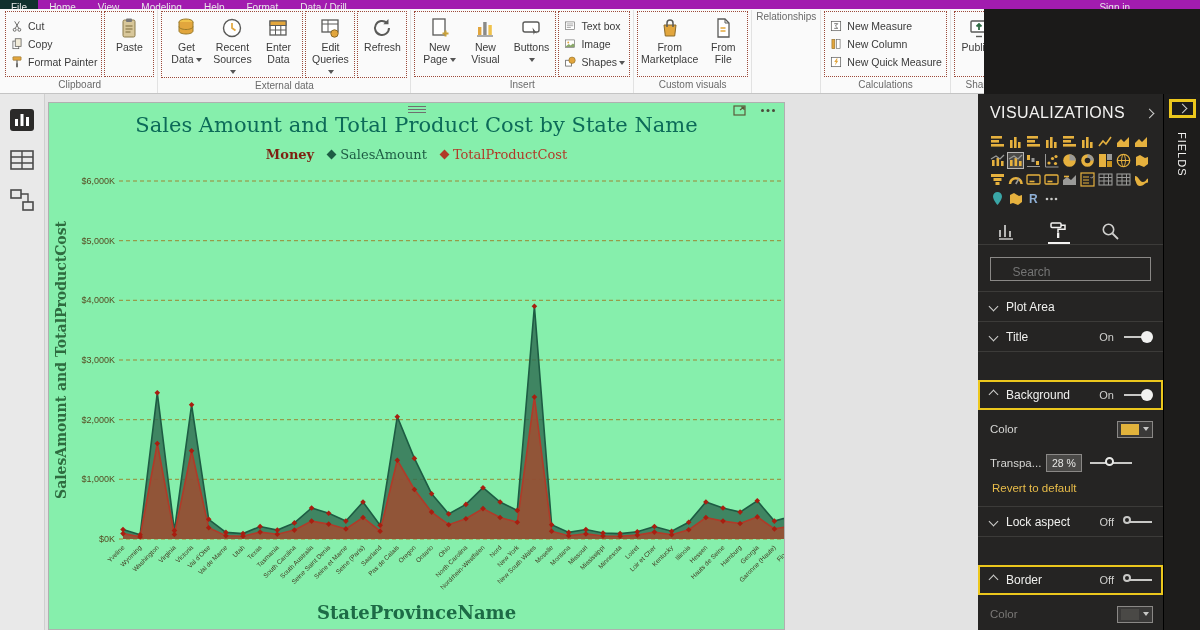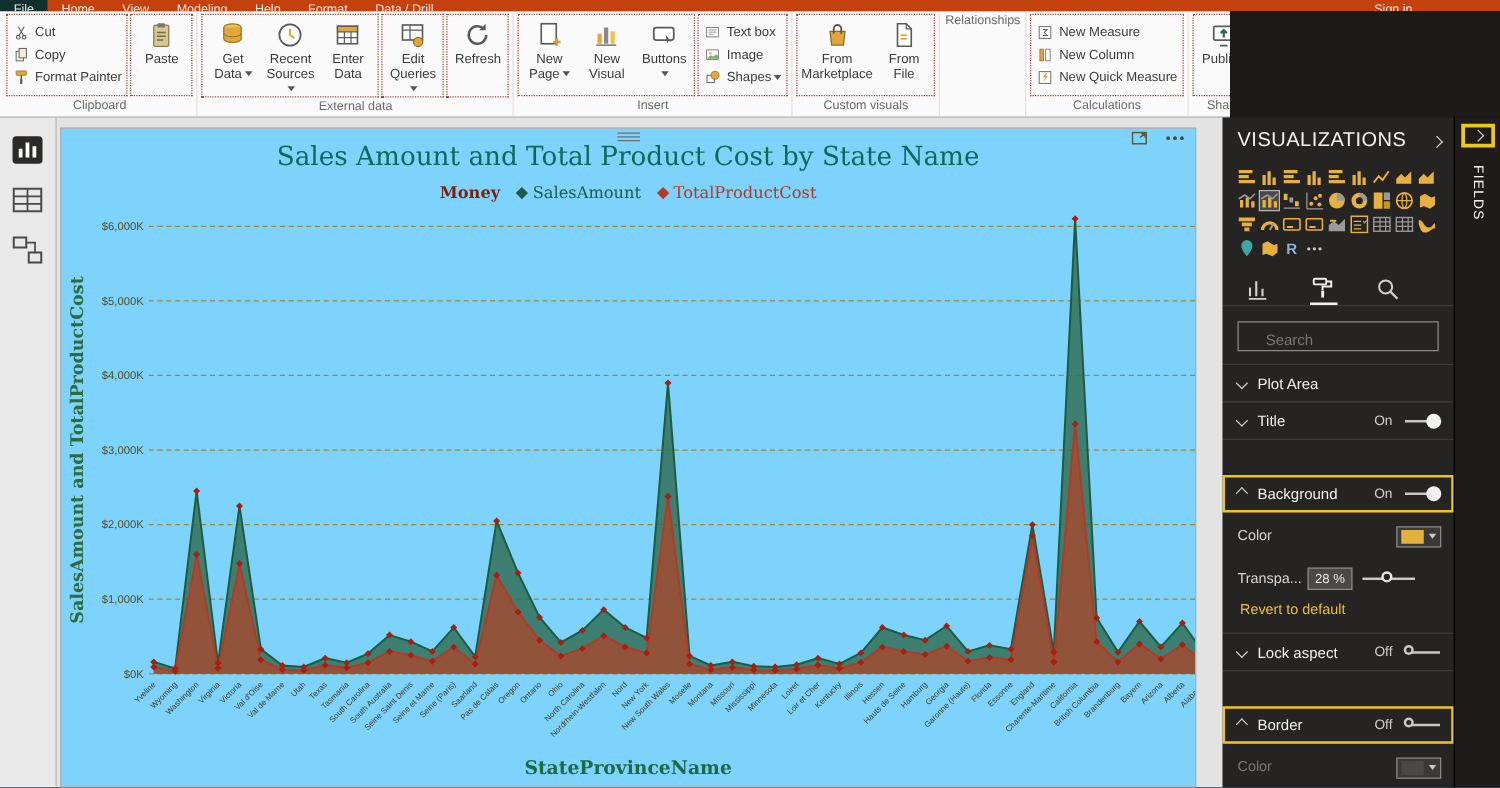--- a/index.html
+++ b/index.html
@@ -1,20 +1,20 @@
 <!DOCTYPE html>
 <html><head>
 <meta charset="utf-8">
 <style>
   * { box-sizing: border-box; }
   html,body { margin:0; padding:0; width:1200px; height:630px; overflow:hidden;
     font-family:"Liberation Sans",sans-serif; background:#141312; }
 
   
-  .menubar { height:9px; background:#c2410c; display:flex; align-items:flex-start;
+  .menubar { height:9px; background:#a21caf; display:flex; align-items:flex-start;
     overflow:hidden; color:#e8e8e8; font-size:10px; }
   .menubar .tab { padding:0 11px; line-height:15px; white-space:nowrap; }
   .menubar .tab.file { background:#10302d; }
   .menubar .signin { margin-left:auto; margin-right:70px; line-height:15px; white-space:nowrap; }
 
   
   .ribbon-row { display:flex; height:85px; }
   .ribbon { width:984px; background:#fafafa; border-bottom:1px solid #c4c4c4;
     display:flex; align-items:stretch; padding:1px 2px 0 2px; }
   .top-dark { flex:1; background:#1b1a19; }
@@ -36,36 +36,36 @@
 
   
   .main { display:flex; height:536px; }
 
   .view-strip { width:45px; background:#e9e9e9; border-right:1px solid #cfcfcf;
     display:flex; flex-direction:column; align-items:center; padding-top:14px; gap:16px; }
   .vs-icon { width:26px; height:24px; }
   .vs-icon svg { width:100%; height:100%; display:block; }
 
   .canvas { width:933px; background:#e3e3e3; position:relative; }
-  .page { position:absolute; left:3px; top:8px; width:909px; height:528px;
-    background:#7dd3fc; border:1px solid #b0b0b0; overflow:hidden; }
+  .page { position:absolute; left:3px; top:8px; width:737px; height:528px;
+    background:#86efac; border:1px solid #b0b0b0; overflow:hidden; }
   .grip { position:absolute; top:1px; left:50%; transform:translateX(-50%); width:18px; }
   .grip i { display:block; height:1.5px; background:#6f6f6f; margin:1.5px 0; }
   .visual-actions { position:absolute; top:2px; right:8px; display:flex; gap:14px; align-items:center; }
   .visual-actions svg { display:block; }
 
   .chart-title { position:absolute; top:10px; left:0; width:100%; text-align:center;
     font-family:"DejaVu Serif",serif; font-size:21px; color:#0c6a58; }
   .legend { position:absolute; top:44px; left:0; width:100%; display:flex; justify-content:center;
     align-items:center; gap:14px; font-family:"DejaVu Serif",serif; font-size:13px; }
   .legend .lg-title { color:#7e1f10; font-weight:bold; }
   .lg-item { display:flex; align-items:center; gap:5px; }
   .dia { width:7px; height:7px; transform:rotate(45deg); display:inline-block; }
   .x-title { position:absolute; bottom:6px; left:0; width:100%; text-align:center;
-    font-family:"DejaVu Serif",serif; font-size:15px; font-weight:bold; color:#1d6b46; }
+    font-family:"DejaVu Serif",serif; font-size:18px; font-weight:bold; color:#1d6b46; }
   #chart-svg-wrap { position:absolute; inset:0; }
 
   
   .panel { width:185px; background:#252423; color:#e6e6e4; display:flex; flex-direction:column; }
   .panel-header { display:flex; align-items:center; padding:10px 10px 6px 12px;
     font-size:16px; letter-spacing:.4px; color:#f3f2f1; }
   .chev { width:7px; height:7px; border-left:1.5px solid #cfcfcd; border-bottom:1.5px solid #cfcfcd;
     display:inline-block; transform:rotate(-45deg); flex:0 0 auto; }
   .chev.up { transform:rotate(135deg); }
   .chev.right { transform:rotate(-135deg); }

